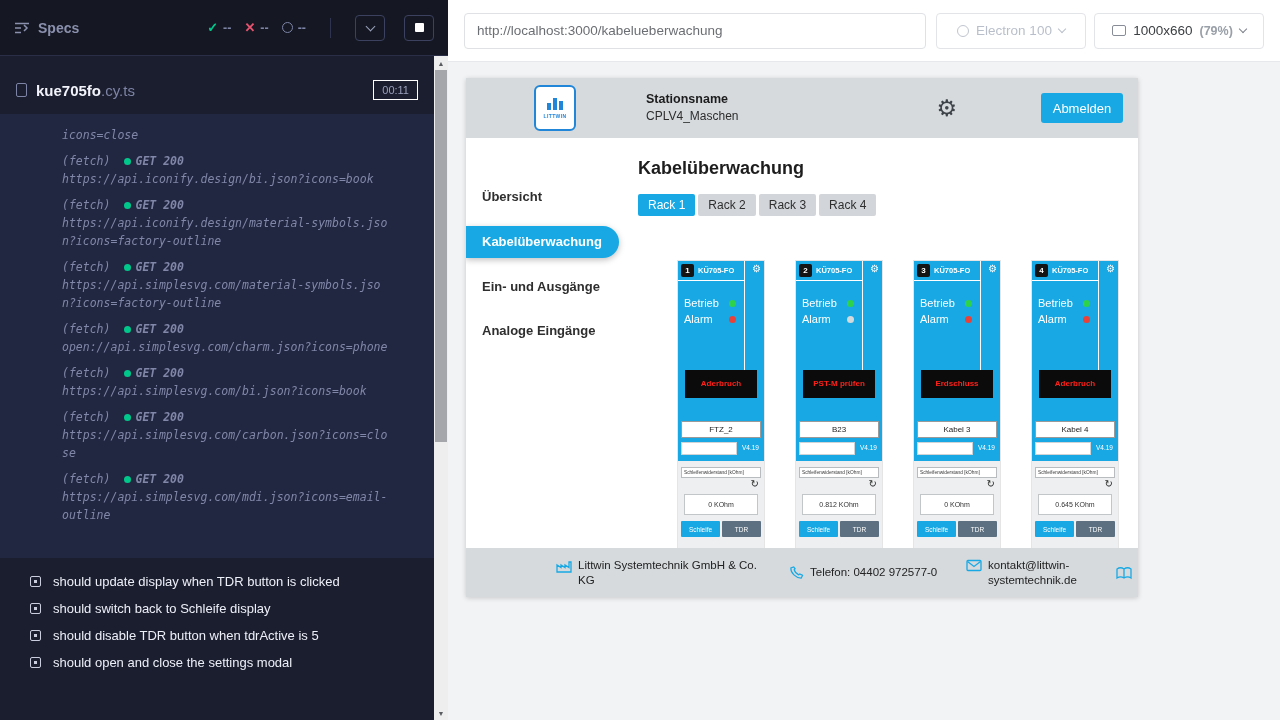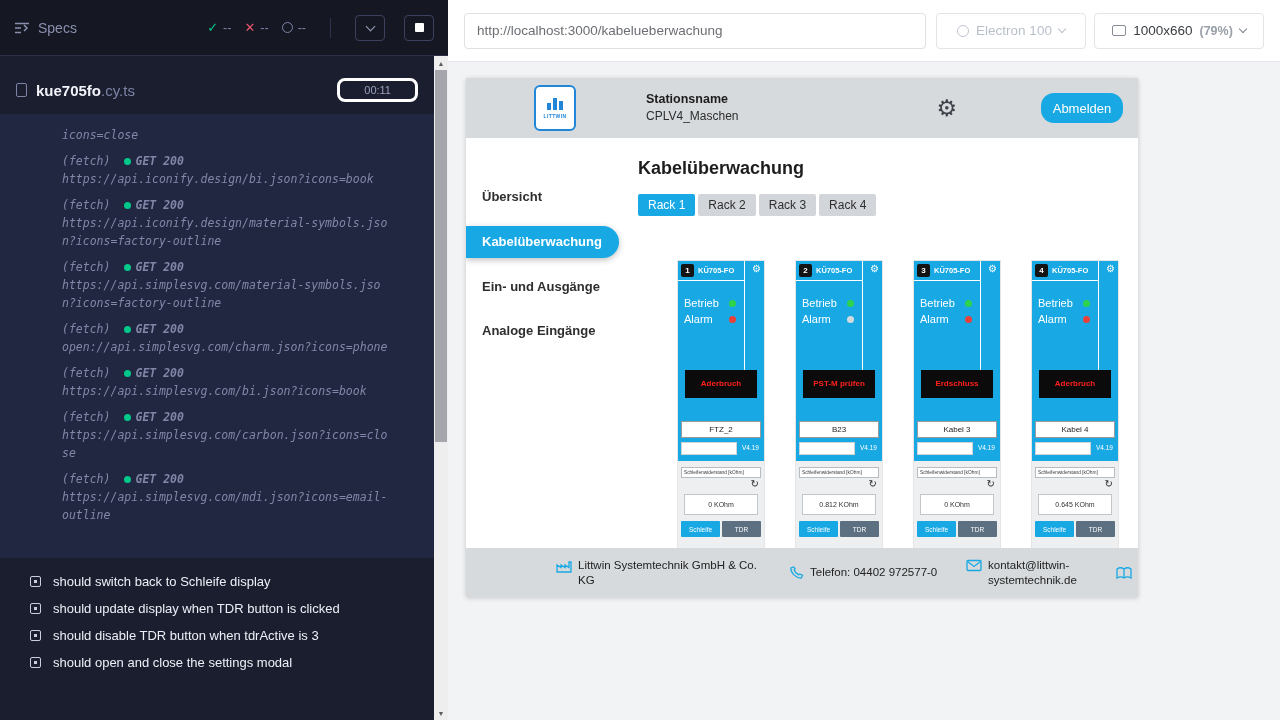--- a/index.html
+++ b/index.html
@@ -2,41 +2,41 @@
 <html><head>
 <meta charset="utf-8">
 <style>
   * { margin:0; padding:0; box-sizing:border-box; }
   html,body { width:1280px; height:720px; overflow:hidden; }
   body { font-family:"Liberation Sans", sans-serif; background:#f2f3f5; position:relative; }
 
   
   .cy-panel { position:absolute; left:0; top:0; width:448px; height:720px; background:#1b1e2e; }
   .cy-topbar { position:absolute; left:0; top:0; width:448px; height:56px; background:#151823;
-               border-bottom:1px solid #2a2f47; display:flex; align-items:center; padding:0 14px; }
+               border-bottom:1px solid #2a2f47; display:flex; align-items:center; padding:0 14px;font-weight:bold; }
   .specs-btn { display:flex; align-items:center; gap:8px; color:#8a90ad; font-size:14px; cursor:pointer; }
   .cy-stats { margin-left:auto; display:flex; align-items:center; gap:13px; }
   .stat { display:flex; align-items:center; gap:5px; font-size:12.5px; color:#7d84a6; }
   .stat .ok { color:#00c88b; font-size:13px; }
   .stat .fail { color:#e8536f; font-size:13px; }
   .stat .pend { width:11px; height:11px; border:1.5px solid #7d84a6; border-radius:50%; display:inline-block; }
   .vdiv { width:1px; height:20px; background:#2e3450; margin:0 11px; }
   .sq-btn { width:30px; height:26px; border:1px solid #3b415f; border-radius:4px; display:flex;
             align-items:center; justify-content:center; cursor:pointer; }
   .sq-btn + .sq-btn { margin-left:6px; }
   .chev-down { width:7px; height:7px; border-right:1.5px solid #9aa0bc; border-bottom:1.5px solid #9aa0bc;
                transform:rotate(45deg); margin-top:-3px; }
   .stop-ic { width:9px; height:9px; background:#ffffff; border-radius:1px; }
 
   .spec-row { position:absolute; left:0; top:70px; width:434px; height:40px; display:flex;
               align-items:center; padding:0 16px; gap:9px; }
   .doc-ic { width:11px; height:14px; border:1.5px solid #7d84a6; border-radius:2px; flex:0 0 auto; }
   .spec-name { font-size:15px; font-weight:bold; color:#f2f3fa; }
   .spec-ext { font-size:15px; color:#7d84a6; font-weight:normal; }
-  .timer-pill { margin-left:auto; border:3px solid #ffffff; border-radius:8px; padding:3px 24px;
+  .timer-pill { margin-left:auto; border:1px solid #ffffff; border-radius:0; padding:3px 8px;
                 font-size:11px; color:#9aa0bc; }
 
   .log-panel { position:absolute; left:0; top:114px; width:434px; height:444px; background:#222741;
                padding:12px 20px 10px 62px; overflow:hidden; }
   .log-entry { margin-bottom:8px; font-family:"DejaVu Sans Mono", monospace; font-style:italic;
                font-size:11.5px; color:#8087a8; line-height:18px; }
   .log-url { max-width:326px; overflow-wrap:anywhere; word-break:break-all; }
   .gdot { display:inline-block; width:7px; height:7px; border-radius:50%; background:#00c88b;
           margin:0 4px 0 14px; }
   .log-status { color:#8087a8; font-weight:bold; }
@@ -78,21 +78,21 @@
   .logo { margin-left:68px; width:42px; height:46px; background:#fff; border:2px solid #2186d8;
           border-radius:6px; display:flex; flex-direction:column; align-items:center; justify-content:center; gap:3px; }
   .logo-bars { display:flex; align-items:flex-end; gap:2px; }
   .logo-bars i { display:block; width:4px; background:#2186d8; }
   .logo-text { font-size:5px; font-weight:bold; color:#2186d8; letter-spacing:.4px; }
   .station { margin-left:70px; line-height:1.45; }
   .station-label { font-size:12.5px; font-weight:bold; color:#1c1c1c; }
   .station-value { font-size:12px; color:#2d2d2d; }
   .hdr-gear { margin-left:auto; margin-right:84px; font-size:23px; color:#3f444a; cursor:pointer; line-height:1; }
   .logout-btn { width:82px; height:30px; margin-right:15px; background:#18a9e4; color:#fff; border:none;
-                border-radius:13px; font-size:13px; font-family:inherit; cursor:pointer; }
+                border-radius:3px; font-size:13px; font-family:inherit; cursor:pointer; }
 
   .app-body { position:relative; display:flex; height:410px; }
   .app-nav { width:155px; padding-top:44px; flex:0 0 auto; }
   .nav-item { height:30px; line-height:30px; padding-left:16px; font-size:13px; font-weight:bold;
               color:#2e2e2e; margin-bottom:14px; cursor:pointer; }
   .nav-item.active { width:153px; background:#18a9e4; color:#fff; border-radius:0 16px 16px 0;
                      height:32px; line-height:32px; box-shadow:0 2px 6px rgba(0,0,0,.25); }
 
   .app-main { flex:1; padding-left:17px; }
   .page-title { margin-top:20px; font-size:18px; font-weight:bold; color:#1d1d1d; }
@@ -221,33 +221,33 @@
       <div><span>(fetch)</span><span class="gdot"></span><span class="log-status">GET 200</span></div>
       <div class="log-url">https://api.simplesvg.com/mdi.json?icons=email-outline</div>
     </div>
   </div>
 
   <div class="cy-tests">
     <div class="test-row">
       <span class="tbox">
           <i></i>
         </span>
-      <span class="test-title">should switch back to Schleife display</span>
+      <span class="test-title">should update display when TDR button is clicked</span>
     </div>
     <div class="test-row">
       <span class="tbox">
           <i></i>
         </span>
-      <span class="test-title">should update display when TDR button is clicked</span>
+      <span class="test-title">should switch back to Schleife display</span>
     </div>
     <div class="test-row">
       <span class="tbox">
           <i></i>
         </span>
-      <span class="test-title">should disable TDR button when tdrActive is 3</span>
+      <span class="test-title">should disable TDR button when tdrActive is 5</span>
     </div>
     <div class="test-row">
       <span class="tbox">
           <i></i>
         </span>
       <span class="test-title">should open and close the settings modal</span>
     </div>
   </div>
 </div>
 

